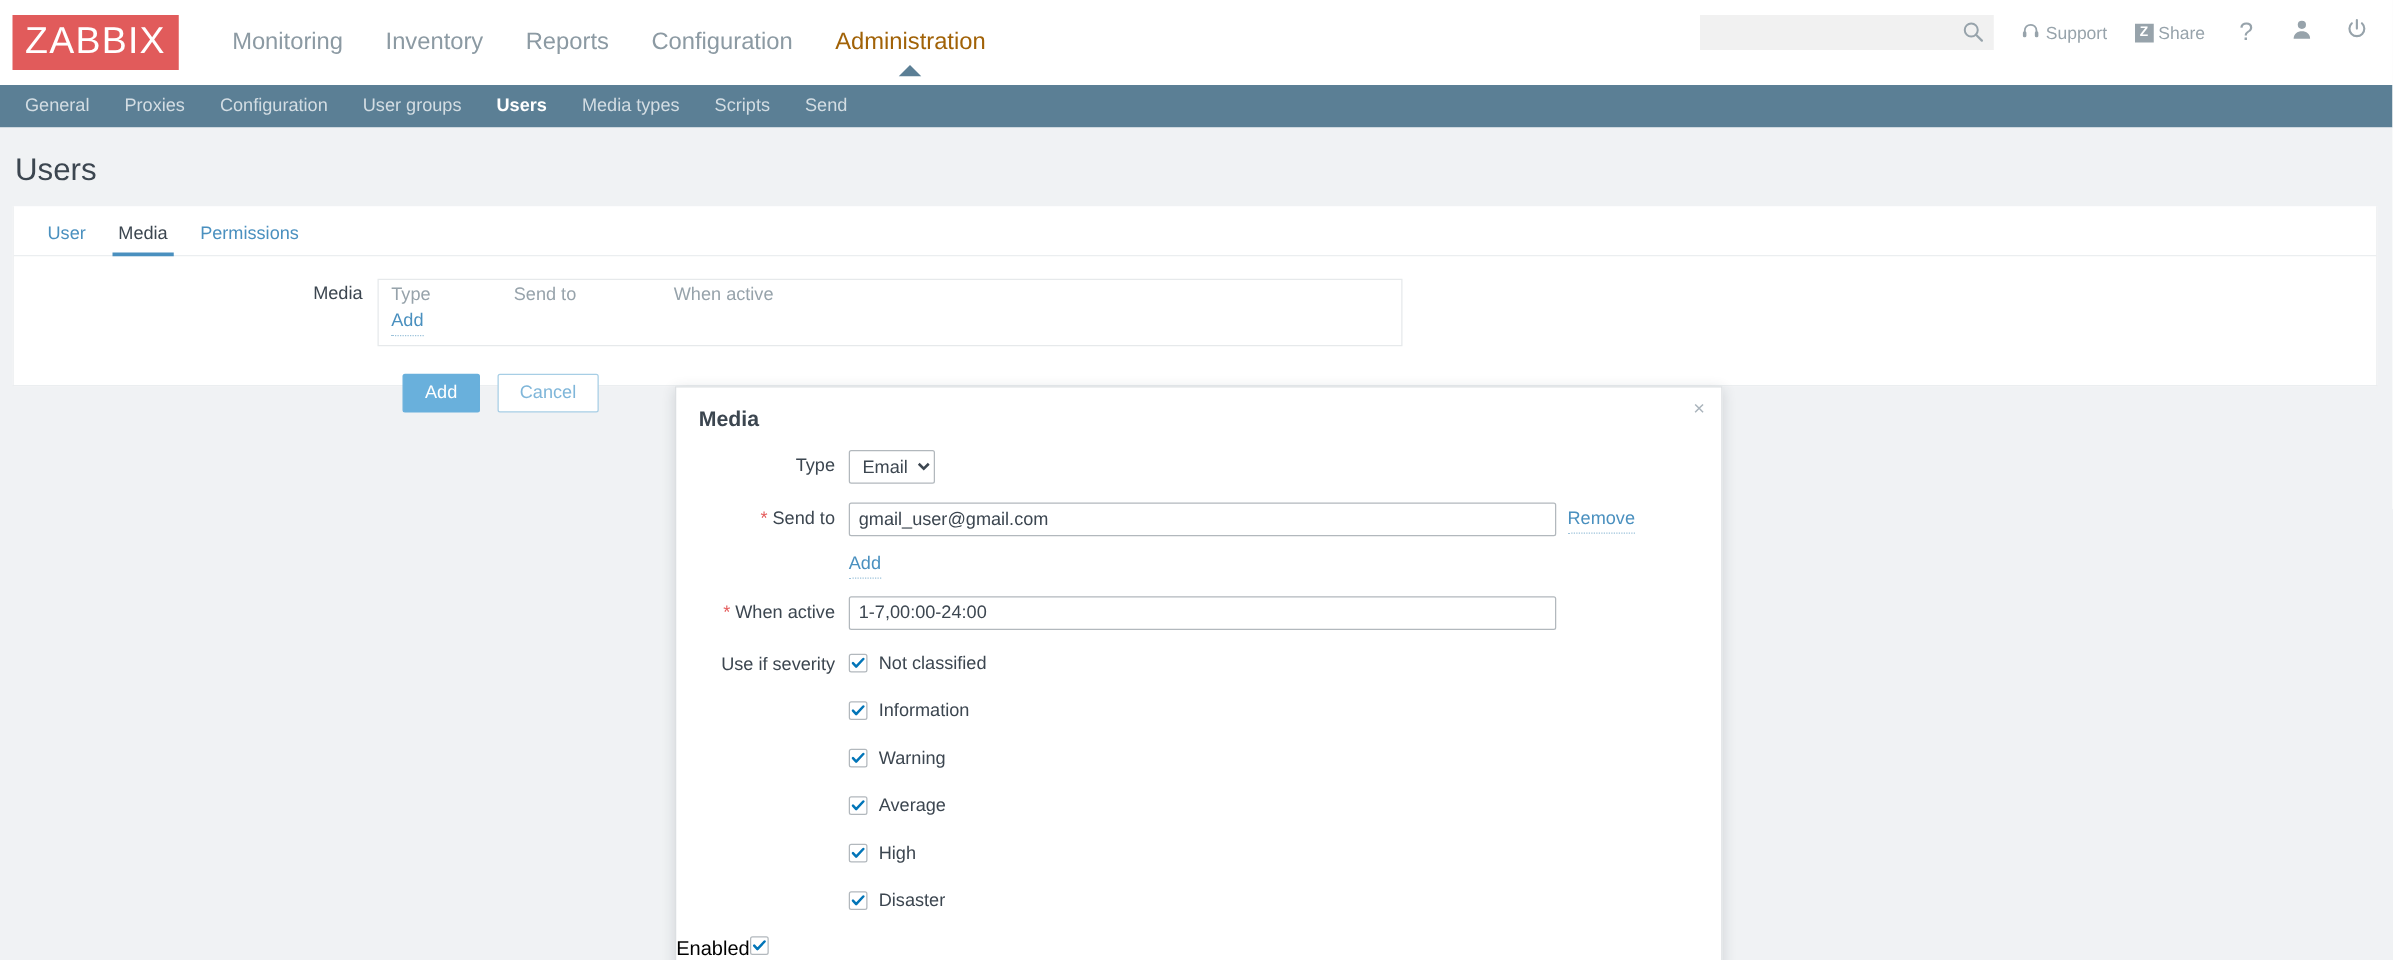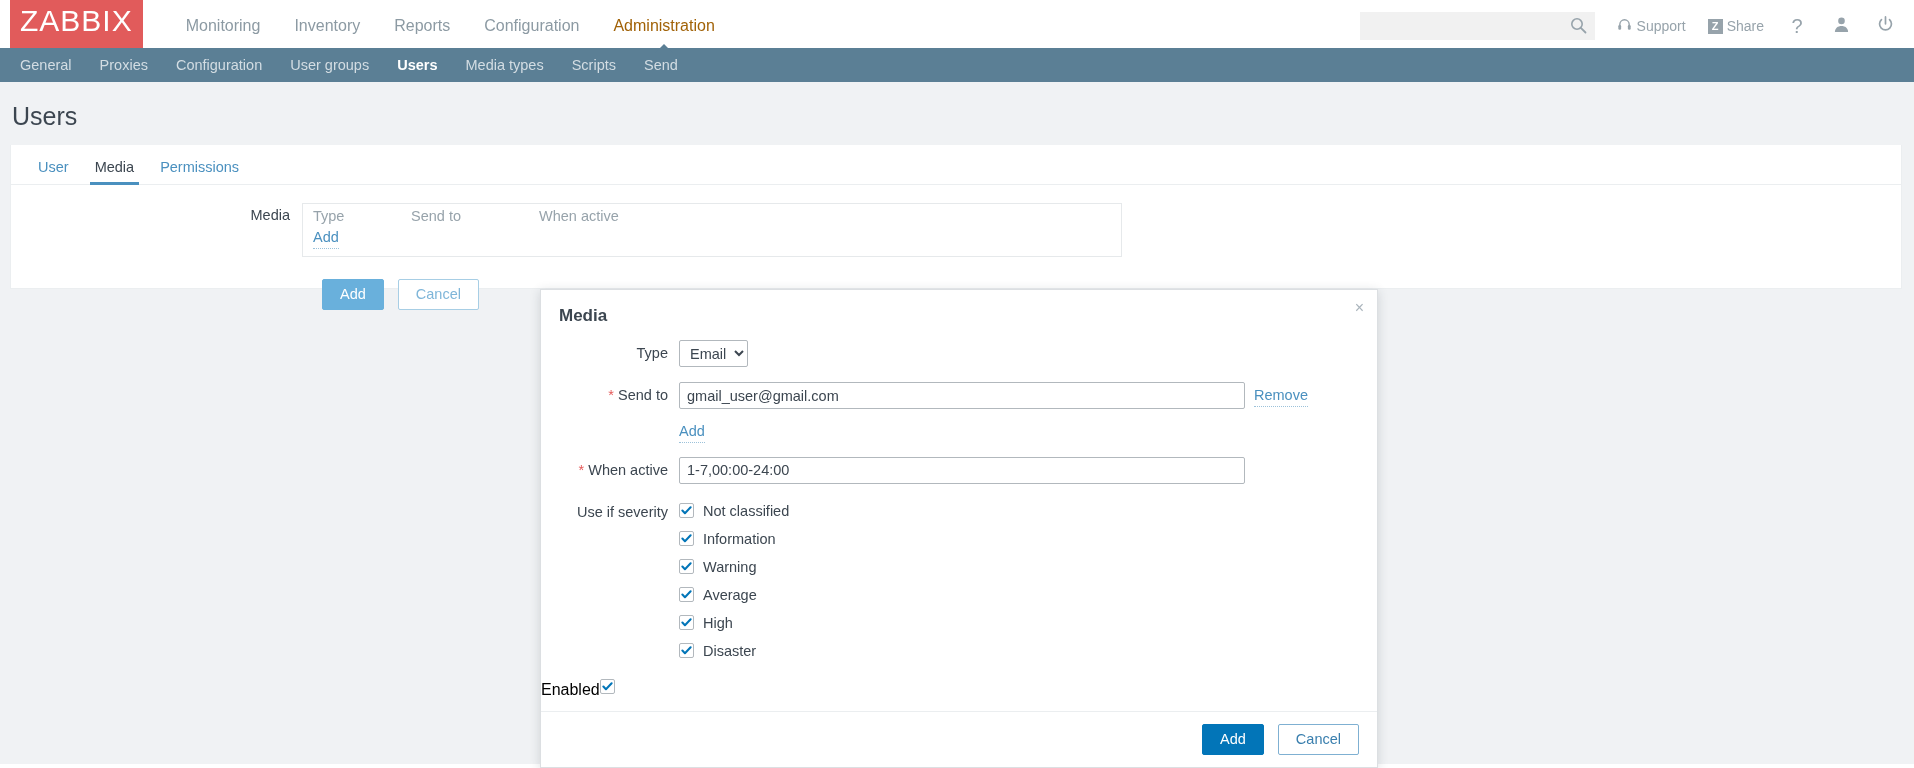--- a/index.html
+++ b/index.html
@@ -7,41 +7,42 @@
     margin: 0; padding: 0;
     width: 1914px; height: 768px;
     background: #ffffff;
     font-family: "Liberation Sans", sans-serif;
     overflow: hidden;
   }
 
   
   .topbar {
     position: relative;
-    height: 48px;
-    background: #ffffff;
-    display: flex;
+    height: 68px;
+    background: #ffffff;
+    display: flex;
+    align-items: center;
     padding: 0 0 0 10px;
   }
   .logo {
     background: #e15b5b;
     color: #ffffff;
     font-size: 30px;
     font-weight: 400;
     letter-spacing: 1px;
     line-height: 1;
     padding: 6px 10px 8px 10px;
     margin-right: 26px;
     font-family: "Liberation Sans", sans-serif;
     user-select: none;
   }
   .mainnav { display: flex; align-items: center; height: 52px; }
   .mainnav .navitem {
     color: #8c9aa3;
-    font-size: 16px;
+    font-size: 19px;
     padding: 0 17px;
     line-height: 52px;
     height: 52px;
     position: relative;
     white-space: nowrap;
   }
   .mainnav .navitem.selected { color: #a16207; }
   .mainnav .navitem.selected::after {
     content: "";
     position: absolute;
@@ -304,21 +305,21 @@
     color: #4a90bf;
     font-size: 14.5px;
     border-bottom: 1px dotted #9cc2da;
     margin-left: 9px;
     margin-top: 4px;
     display: inline-block;
     line-height: 1.35;
   }
   .addlink-wrap { padding-left: 138px; margin-top: -6px; margin-bottom: 14px; }
 
-  .sev-list { display: flex; flex-direction: column; gap: 12px; padding-top: 4px; }
+  .sev-list { display: flex; flex-direction: column; gap: 22px; padding-top: 4px; }
   .sev-item { display: flex; align-items: center; }
   .sev-item .sev-lbl {
     font-size: 14.5px;
     color: #3c4650;
     margin-left: 9px;
   }
 
   .zcheck {
     width: 15px; height: 15px;
     border: 1px solid #b2b8bd;

